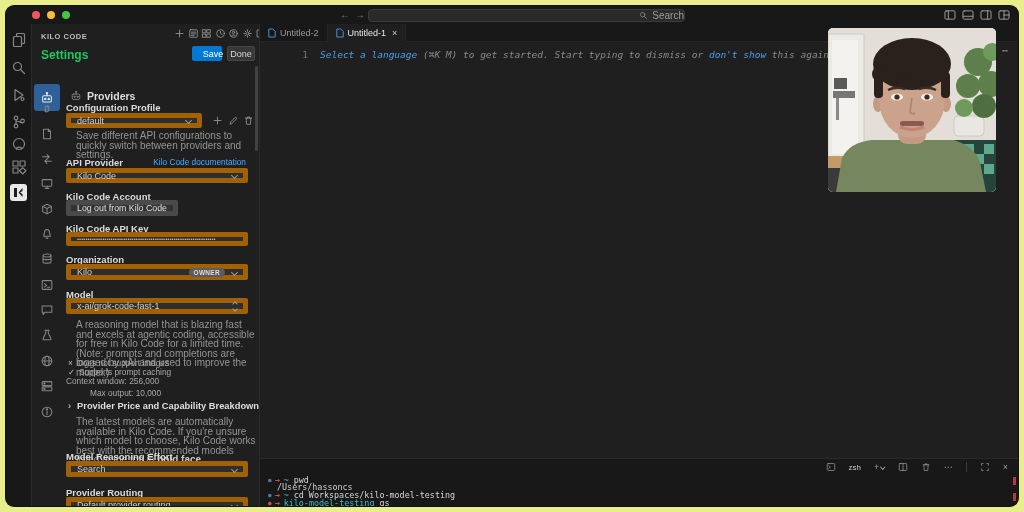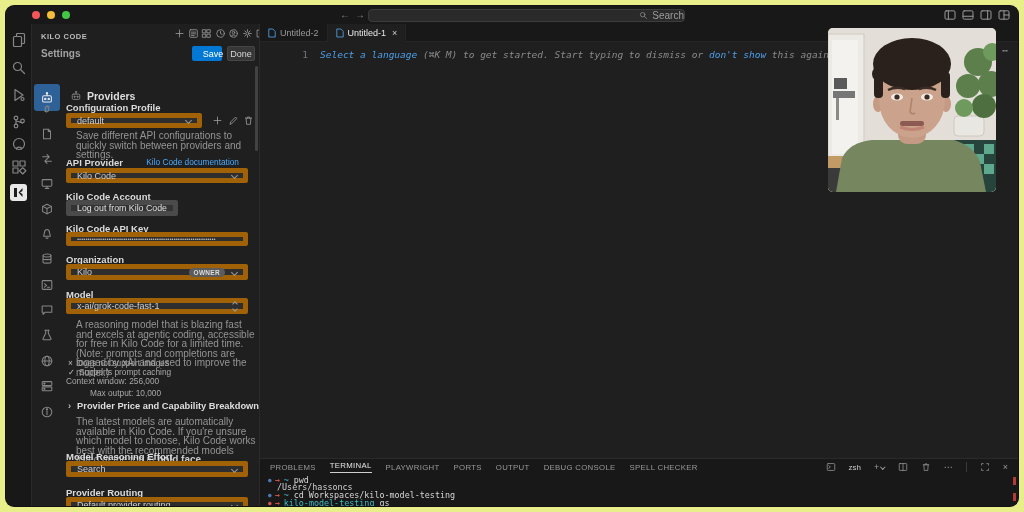--- a/index.html
+++ b/index.html
@@ -13,21 +13,21 @@
   #searchbox { position:absolute; left:362px; top:2.5px; width:317px; height:13px; background:#2a2a2a; border:1px solid #3c3c3c; border-radius:4px; display:flex; align-items:center; justify-content:flex-end; gap:4px; color:#9c9c9c; font-size:10px; }
   .tb-icons { position:absolute; right:8px; top:4px; display:flex; gap:6px; }
   
   #activitybar { position:absolute; left:0; top:18px; width:26px; height:482px; background:#181818; border-right:1px solid #2a2a2a; }
   .act-ic { position:absolute; left:5px; width:16px; height:16px; }
   .kilo-box { position:absolute; left:4px; width:17px; height:17px; background:#e8e8e8; border-radius:3px; }
   
   #sidebar { position:absolute; left:26px; top:18px; width:228px; height:482px; background:#1f1f1f; border-right:1px solid #2a2a2a; overflow:hidden; }
   .side-title { position:absolute; left:9px; top:8px; font-size:7.5px; font-weight:bold; letter-spacing:.5px; color:#bdbdbd; }
   .hdr-icons { position:absolute; left:142px; top:4px; display:flex; gap:2.5px; }
-  .settings-h { position:absolute; left:9px; top:24px; font-size:10px; font-weight:bold; color:#a3a3a3; }
+  .settings-h { position:absolute; left:9px; top:24px; font-size:12px; font-weight:bold; color:#22c55e; }
   .btn { position:absolute; height:15px; border-radius:2px; font-size:9px; display:flex; align-items:center; justify-content:center; color:#fff; cursor:pointer; }
   .btn.blue { background:#0078d4; }
   .btn.grey { background:#373737; border:1px solid #464646; color:#d6d6d6; }
   .nav-active { position:absolute; left:2px; top:60px; width:26px; height:27px; background:#2d6198; border-radius:3px; display:flex; align-items:center; justify-content:center; }
   .navic { position:absolute; left:8px; width:14px; height:14px; }
   .prov-head { position:absolute; left:38px; top:66px; display:flex; align-items:center; gap:5px; color:#dedede; font-size:10.5px; font-weight:bold; }
   .lbl { position:absolute; left:34px; font-size:9.5px; font-weight:bold; color:#dcdcdc; }
   .fld { position:absolute; left:34px; background:#2e2e2e; border:5px solid #a16207; border-radius:2px; color:#cfcfcf; font-size:9px; display:flex; align-items:center; padding:0 6px; }
   .chev { width:5px; height:5px; border-right:1.2px solid #9b9b9b; border-bottom:1.2px solid #9b9b9b; transform:rotate(45deg); display:inline-block; }
   .chev.up { transform:rotate(-135deg); }
@@ -266,21 +266,21 @@
       </svg>
     <svg class="abs ic" style="left:196px;top:91px;" width="11" height="11" viewBox="0 0 16 16">
         <path d="M3 13 L4 10 L11 3 L13 5 L6 12 Z"></path>
       </svg>
     <svg class="abs ic" style="left:211px;top:91px;" width="11" height="11" viewBox="0 0 16 16">
         <path d="M3.5 4.5 H12.5 M6.5 4.5 V3 H9.5 V4.5 M4.5 4.5 L5.2 13.5 H10.8 L11.5 4.5"></path>
       </svg>
     <div class="help" style="top:107px;">Save different API configurations to quickly switch between providers and settings.</div>
 
     <div class="lbl" style="top:133px;">API Provider</div>
-    <a class="abs link" style="right:20px;top:133px;">Kilo Code documentation</a>
+    <a class="abs link" style="right:13px;top:133px;">Kilo Code documentation</a>
     <div class="fld" style="top:144px;width:182px;height:15px;justify-content:space-between;">
       <span>Kilo Code</span>
         <span class="chev"></span>
     </div>
 
     <div class="lbl" style="top:167px;">Kilo Code Account</div>
     <div class="fld" style="top:176px;width:112px;height:16px;justify-content:center;background:#333;border-color:#4a4a4a;font-size:8.8px;color:#e0e0e0;">
       <span>Log out from Kilo Code</span>
     </div>
 
@@ -419,29 +419,20 @@
       <ellipse cx="99" cy="69" rx="6" ry="3.6" fill="#f2ece4"></ellipse>
       <circle cx="69" cy="69" r="2.6" fill="#3d2b22"></circle>
       <circle cx="99" cy="69" r="2.6" fill="#3d2b22"></circle>
       <path d="M84 70 L82 84 Q84 87 87 85" stroke="#b08468" stroke-width="1.6" fill="none"></path>
       <rect x="72" y="93" width="24" height="5" rx="2.5" fill="#8d5a52"></rect>
       <path d="M72 99 Q84 104 96 99" stroke="#c08577" stroke-width="3" fill="none"></path>
     </svg>
   </div>
 
   <div id="panel">
-    <div class="ptabs">
-      <span class="ptab">PROBLEMS</span>
-      <span class="ptab active">TERMINAL</span>
-      <span class="ptab">PLAYWRIGHT</span>
-      <span class="ptab">PORTS</span>
-      <span class="ptab">OUTPUT</span>
-      <span class="ptab">DEBUG CONSOLE</span>
-      <span class="ptab">SPELL CHECKER</span>
-    </div>
     <div class="pctrl">
       <svg width="10" height="10" viewBox="0 0 16 16" class="ic">
           <rect x="2" y="2.5" width="12" height="11" rx="1.5"></rect>
           <path d="M4.5 6 L7 8 L4.5 10"></path>
         </svg>
       <span style="font-size:8px;color:#c8c8c8;">zsh</span>
       <span style="display:flex;align-items:center;gap:2px;">
           <span>+</span>
           <span class="chev" style="width:3.5px;height:3.5px;"></span>
         </span>

